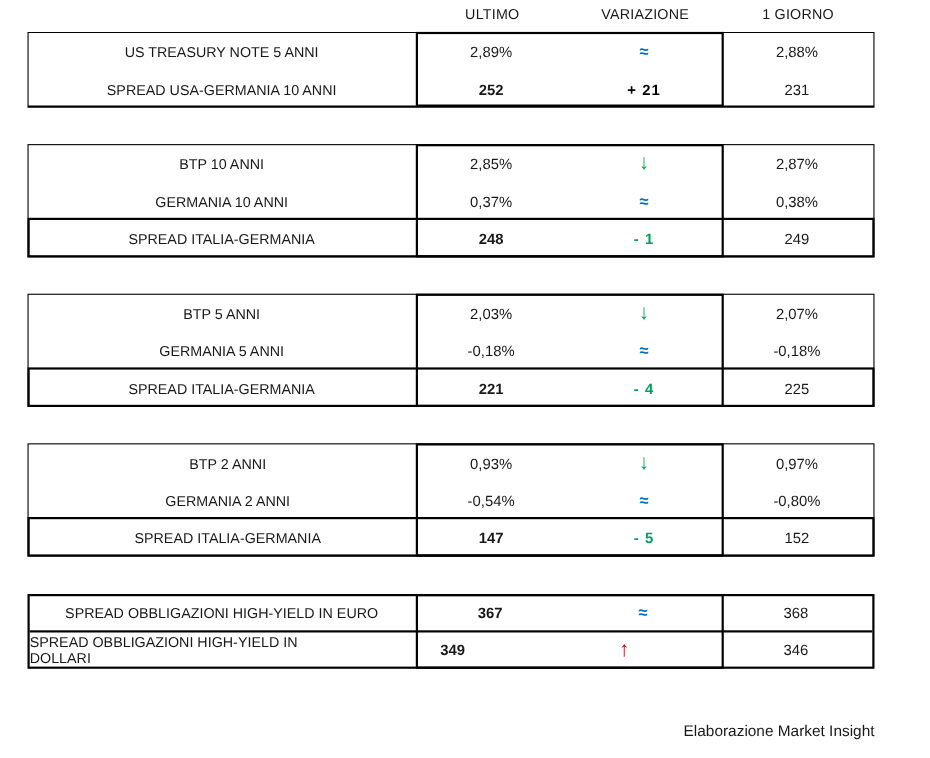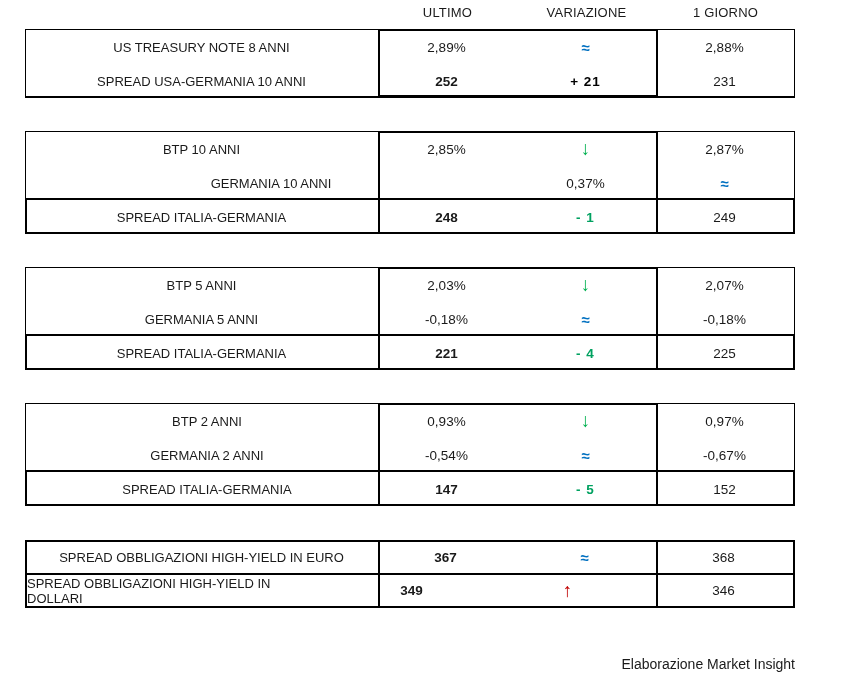--- a/index.html
+++ b/index.html
@@ -64,21 +64,21 @@
 <body>
 
 <div class="stage">
 
   <div class="colhead h-ultimo">ULTIMO</div>
   <div class="colhead h-var">VARIAZIONE</div>
   <div class="colhead h-giorno">1 GIORNO</div>
 
   <div class="block b0">
     <div class="row">
-      <div class="cell c-label">US TREASURY NOTE 8 ANNI</div>
+      <div class="cell c-label">US TREASURY NOTE 5 ANNI</div>
       <div class="cell c-ultimo">2,89%</div>
       <div class="cell c-var v-flat">≈</div>
       <div class="cell c-giorno">2,88%</div>
     </div>
     <div class="row">
       <div class="cell c-label">SPREAD USA-GERMANIA 10 ANNI</div>
       <div class="cell c-ultimo bold">252</div>
       <div class="cell c-var v-plus">+ 21</div>
       <div class="cell c-giorno">231</div>
     </div>
@@ -89,20 +89,21 @@
     <div class="row">
       <div class="cell c-label">BTP 10 ANNI</div>
       <div class="cell c-ultimo">2,85%</div>
       <div class="cell c-var v-down">↓</div>
       <div class="cell c-giorno">2,87%</div>
     </div>
     <div class="row">
       <div class="cell c-label">GERMANIA 10 ANNI</div>
       <div class="cell c-ultimo">0,37%</div>
       <div class="cell c-var v-flat">≈</div>
+      <div class="cell c-giorno">0,38%</div>
     </div>
     <div class="row">
       <div class="cell c-label">SPREAD ITALIA-GERMANIA</div>
       <div class="cell c-ultimo bold">248</div>
       <div class="cell c-var v-minus">- 1</div>
       <div class="cell c-giorno">249</div>
     </div>
     <div class="thickbox"></div>
     <div class="spreadbox"></div>
   </div>
@@ -134,21 +135,21 @@
     <div class="row">
       <div class="cell c-label">BTP 2 ANNI</div>
       <div class="cell c-ultimo">0,93%</div>
       <div class="cell c-var v-down">↓</div>
       <div class="cell c-giorno">0,97%</div>
     </div>
     <div class="row">
       <div class="cell c-label">GERMANIA 2 ANNI</div>
       <div class="cell c-ultimo">-0,54%</div>
       <div class="cell c-var v-flat">≈</div>
-      <div class="cell c-giorno">-0,67%</div>
+      <div class="cell c-giorno">-0,80%</div>
     </div>
     <div class="row">
       <div class="cell c-label">SPREAD ITALIA-GERMANIA</div>
       <div class="cell c-ultimo bold">147</div>
       <div class="cell c-var v-minus">- 5</div>
       <div class="cell c-giorno">152</div>
     </div>
     <div class="thickbox"></div>
     <div class="spreadbox"></div>
   </div>

